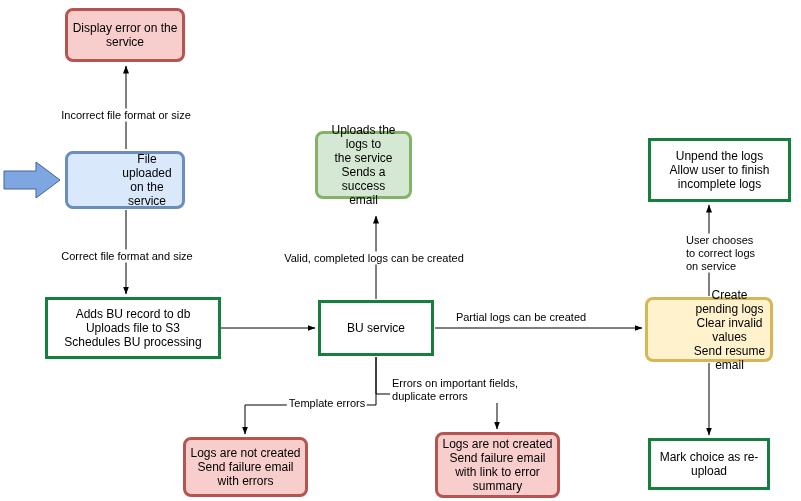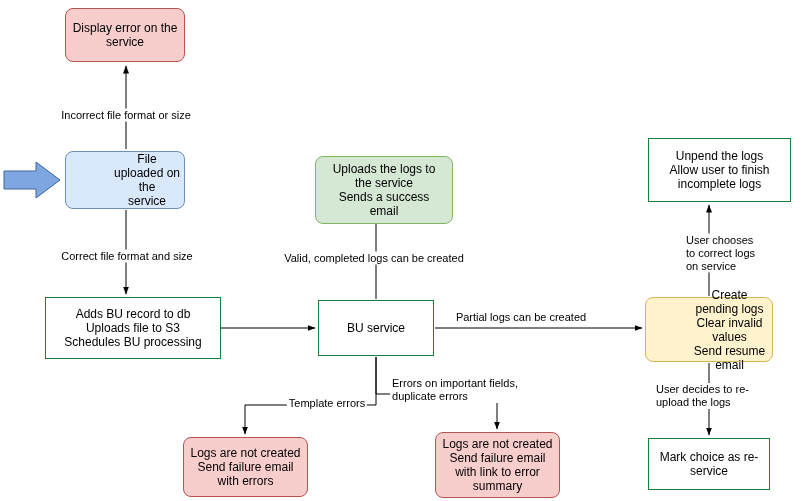--- a/index.html
+++ b/index.html
@@ -15,21 +15,21 @@
   #connectors { position: absolute; left: 0; top: 0; width: 801px; height: 501px; }
   .node {
     position: absolute;
     display: flex;
     align-items: center;
     justify-content: center;
     text-align: center;
     font-size: 12px;
     line-height: 14px;
     white-space: pre-line;
-    border: 1px solid #15803d;
+    border: 3px solid #15803d;
     background: #ffffff;
     color: #000000;
     padding: 2px 3px;
   }
   .rounded { border-radius: 8px; }
   .pink   { background: var(--pink-fill);   border-color: var(--pink-stroke); }
   .blue   { background: var(--blue-fill);   border-color: var(--blue-stroke); padding-left: 47px; }
   .green  { background: var(--green-fill);  border-color: var(--green-stroke); }
   .yellow { background: var(--yellow-fill); border-color: var(--yellow-stroke); padding-left: 44px; }
   .edge-label {
@@ -68,42 +68,41 @@
   </svg>
 
   <div class="edge-label" style="left:126px; top:115px;">Incorrect file format or size</div>
   <div class="edge-label" style="left:127px; top:256px;">Correct file format and size</div>
   <div class="edge-label" style="left:374px; top:258px;">Valid, completed logs can be created</div>
   <div class="edge-label" style="left:521px; top:317px;">Partial logs can be created</div>
   <div class="edge-label" style="left:327px; top:403px;">Template errors</div>
   <div class="edge-label" style="left:455px; top:390px;">Errors on important fields,
 duplicate errors</div>
   <div class="edge-label" style="left:723px; top:253px;">User chooses to correct logs on service</div>
-  <div class="edge-label" style="left:703px; top:396px;">User decides to re-upload the logs</div>
 
   <div class="node pink rounded" style="left:65px;  top:8px;   width:120px; height:54px;">Display error on the
 service</div>
   <div class="node blue rounded" style="left:65px;  top:151px; width:120px; height:58px;">File uploaded on the
 service</div>
   <div class="node" style="left:45px;  top:297px; width:176px; height:62px;">Adds BU record to db
 Uploads file to S3
 Schedules BU processing</div>
   <div class="node" style="left:318px; top:300px; width:116px; height:56px;">BU service</div>
-  <div class="node green rounded" style="left:315px; top:156px; width:138px; height:68px;">Uploads the logs to
+  <div class="node green rounded" style="left:315px; top:131px; width:97px; height:68px;">Uploads the logs to
 the service
 Sends a success
 email</div>
   <div class="node yellow rounded" style="left:645px; top:297px; width:128px; height:65px;">Create pending logs
 Clear invalid values
 Send resume email</div>
   <div class="node" style="left:648px; top:138px; width:143px; height:64px;">Unpend the logs
 Allow user to finish
 incomplete logs</div>
   <div class="node" style="left:648px; top:438px; width:122px; height:52px;">Mark choice as re-
-service</div>
+upload</div>
   <div class="node pink rounded" style="left:183px; top:437px; width:125px; height:60px;">Logs are not created
 Send failure email
 with errors</div>
   <div class="node pink rounded" style="left:435px; top:432px; width:125px; height:66px;">Logs are not created
 Send failure email
 with link to error
 summary</div>
 
 </div>
 

